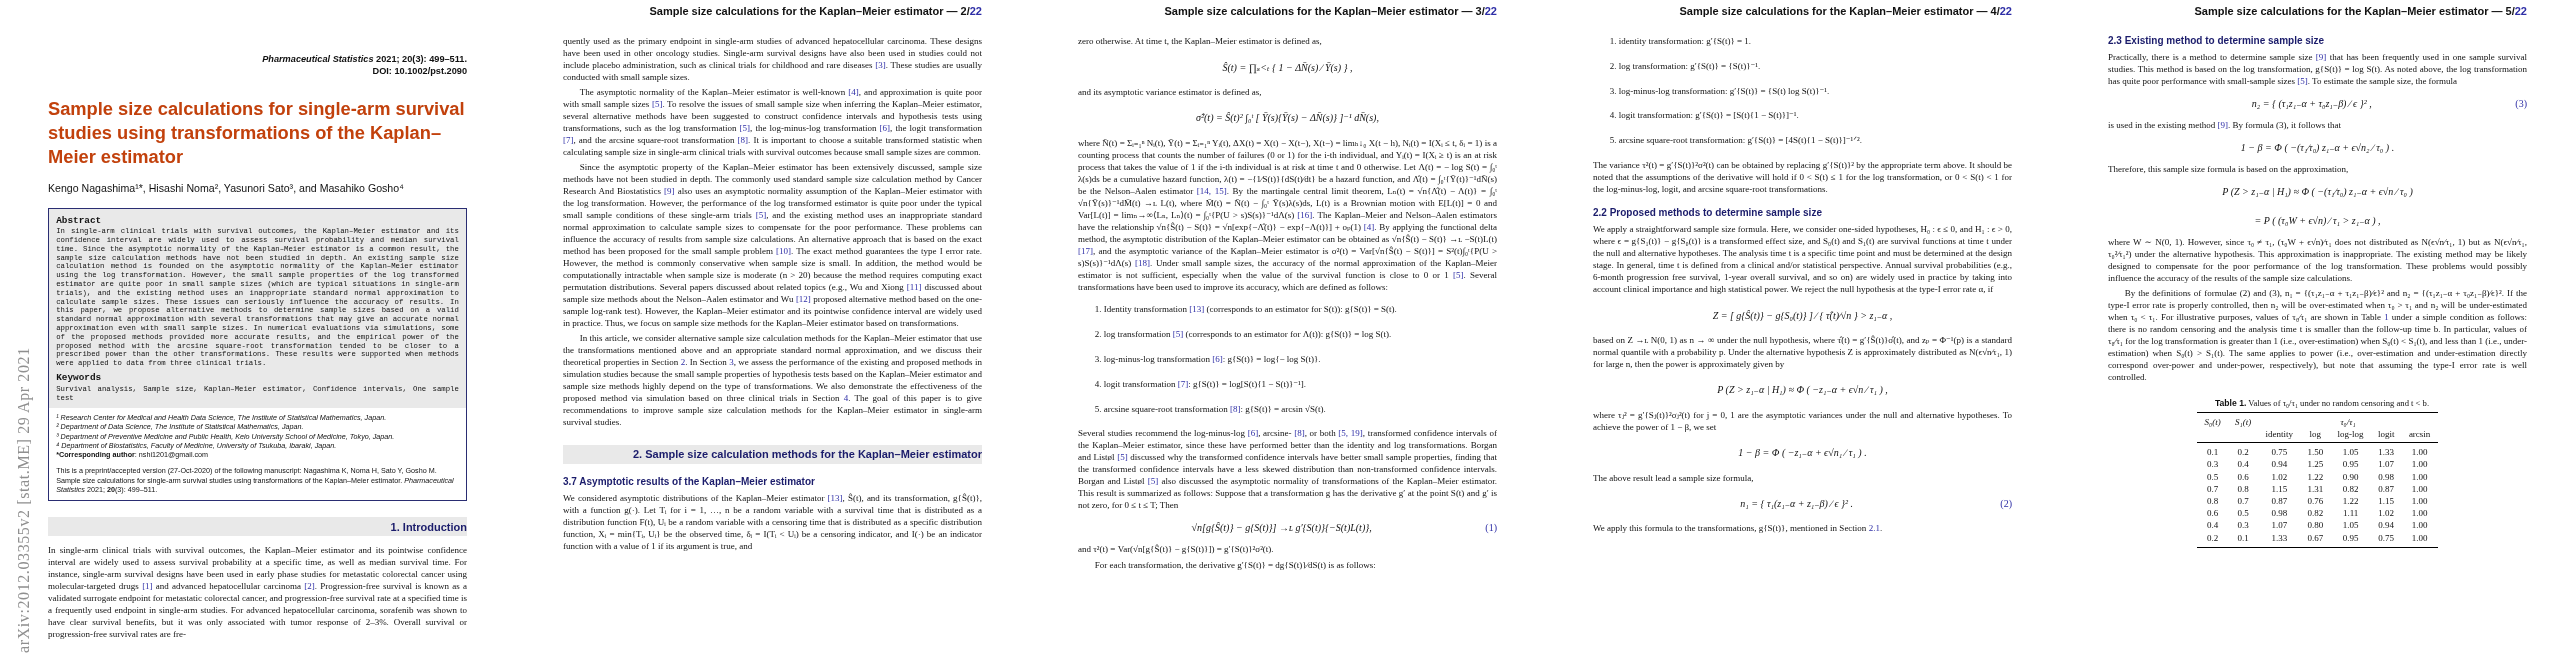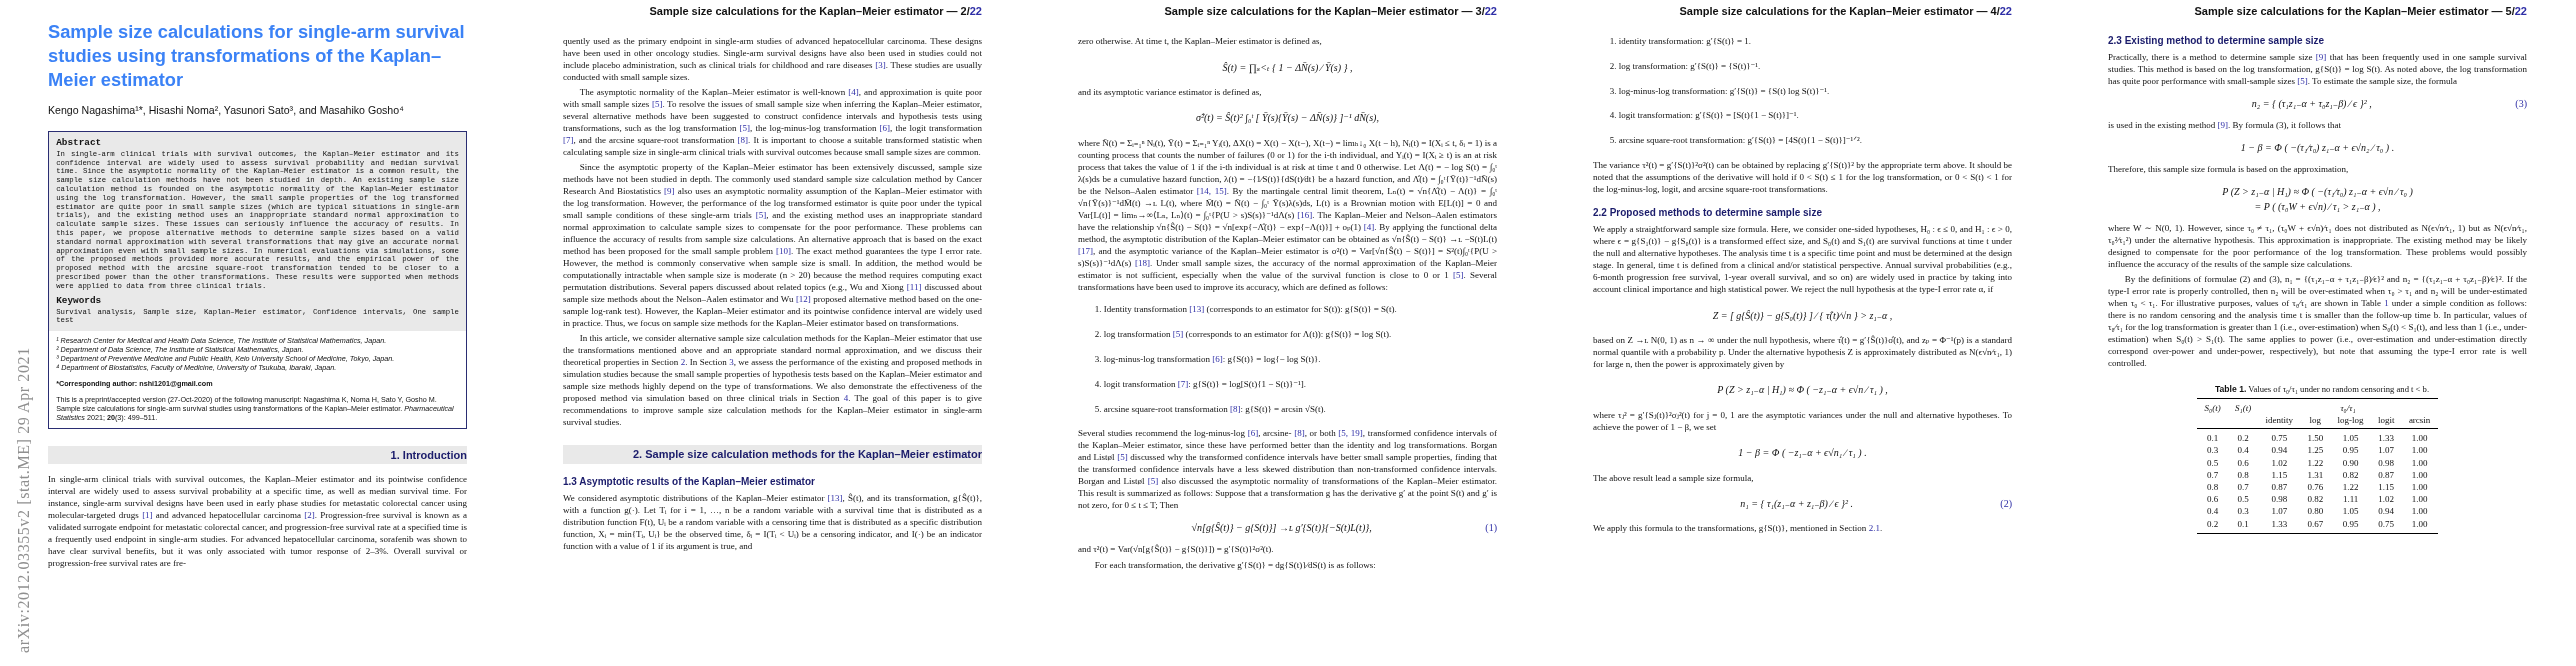--- a/index.html
+++ b/index.html
@@ -8,31 +8,31 @@
   .sheet{position:relative;width:515px;height:667px;background:#fff;overflow:hidden;flex:0 0 515px;color:#111;}
   .inner{padding:0 48px;}
   
   .watermark{position:absolute;left:14.5px;top:142px;height:511px;writing-mode:vertical-rl;transform:rotate(180deg);
     font-family:"Liberation Serif","DejaVu Serif",serif;font-size:16px;color:#8f8f8f;letter-spacing:0.6px;white-space:nowrap;}
   
   .pub{margin-top:53px;text-align:right;font-family:"Liberation Sans","DejaVu Sans",sans-serif;
     font-weight:bold;font-size:9.2px;line-height:12.2px;color:#111;}
   .pub .jname{font-style:italic;}
   .title{margin:20px 0 0 0;font-family:"Liberation Sans","DejaVu Sans",sans-serif;font-weight:bold;
-    font-size:18.3px;line-height:24px;color:#3b82f6;}
+    font-size:18.3px;line-height:24px;color:#c2410c;}
   .authors{margin-top:12.2px;font-family:"Liberation Sans","DejaVu Sans",sans-serif;font-size:10.6px;color:#111;}
   
   .absbox{margin-top:14.5px;border:1.1px solid #2a2d72;}
   .abspanel{background:#e9e9e9;padding:4.4px 7.2px 5.6px 7.2px;font-family:Liberation Mono, monospace;}
   .abshead{font-weight:bold;font-size:9.4px;margin:1.1px 0 1.7px 0;color:#111;}
   .abstext{margin:0;font-size:7.3px;line-height:8.8px;text-align:justify;color:#111;}
   .kw{margin-top:4.4px;}
   .affils{padding:5px 7.2px 4.4px 7.2px;font-family:"Liberation Sans","DejaVu Sans",sans-serif;font-size:7.2px;line-height:9.2px;}
   .affil{font-style:italic;}
-  .corr{margin-top:6px;font-weight:bold;}
+  .corr{margin-top:0;}
   .note{margin:7.2px 0 1.1px 0;font-size:7.2px;line-height:9.2px;}
   .note i{font-style:italic;}
   
   .secband{margin:16.7px 0 8.3px 0;background:#e9e9e9;color:#1b1c6b;text-align:right;
     font-family:"Liberation Sans","DejaVu Sans",sans-serif;font-weight:bold;font-size:11px;padding:3.3px 0;}
   .subhead{margin:12.2px 0 5px 0;color:#1b1c6b;font-family:"Liberation Sans","DejaVu Sans",sans-serif;
     font-weight:bold;font-size:10px;}
   
   .body{margin:0 0 3.1px 0;font-family:"Liberation Serif","DejaVu Serif",serif;font-size:9px;
     line-height:12px;text-align:justify;color:#111;}
@@ -61,20 +61,24 @@
   table.t1 tbody tr:last-child td{padding-bottom:4.4px;}
 </style>
 </head>
 <body>
 
 <div class="board">
 
   <section class="sheet">
     <div class="watermark">arXiv:2012.03355v2  [stat.ME]  29 Apr 2021</div>
     <div class="inner">
+      <div class="pub">
+        <div><span class="jname">Pharmaceutical Statistics</span><span> 2021; 20(3): 499–511.</span></div>
+        <div>DOI: 10.1002/pst.2090</div>
+      </div>
       <h1 class="title">Sample size calculations for single-arm survival studies using transformations of the Kaplan–Meier estimator</h1>
       <div class="authors">Kengo Nagashima¹*, Hisashi Noma², Yasunori Sato³, and Masahiko Gosho⁴</div>
       <div class="absbox">
         <div class="abspanel">
           <div class="abshead">Abstract</div>
           <p class="abstext">In single-arm clinical trials with survival outcomes, the Kaplan–Meier estimator and its confidence interval are widely used to assess survival probability and median survival time. Since the asymptotic normality of the Kaplan–Meier estimator is a common result, the sample size calculation methods have not been studied in depth. An existing sample size calculation method is founded on the asymptotic normality of the Kaplan–Meier estimator using the log transformation. However, the small sample properties of the log transformed estimator are quite poor in small sample sizes (which are typical situations in single-arm trials), and the existing method uses an inappropriate standard normal approximation to calculate sample sizes. These issues can seriously influence the accuracy of results. In this paper, we propose alternative methods to determine sample sizes based on a valid standard normal approximation with several transformations that may give an accurate normal approximation even with small sample sizes. In numerical evaluations via simulations, some of the proposed methods provided more accurate results, and the empirical power of the proposed method with the arcsine square-root transformation tended to be closer to a prescribed power than the other transformations. These results were supported when methods were applied to data from three clinical trials.</p>
           <div class="abshead kw">Keywords</div>
           <p class="abstext">Survival analysis, Sample size, Kaplan–Meier estimator, Confidence intervals, One sample test</p>
         </div>
         <div class="affils">
@@ -92,21 +96,21 @@
   </section>
 
   <section class="sheet">
     <div class="inner">
       <div class="pghead"><span>Sample size calculations for the Kaplan–Meier estimator — 2/</span><span class="pgno">22</span></div>
       <p class="body">quently used as the primary endpoint in single-arm studies of advanced hepatocellular carcinoma. These designs have been used in other oncology studies. Single-arm survival designs have also been used in studies could not include placebo administration, such as clinical trials for childhood and rare diseases <span class="cite">[3]</span>. These studies are usually conducted with small sample sizes.</p>
       <p class="body ind">The asymptotic normality of the Kaplan–Meier estimator is well-known <span class="cite">[4]</span>, and approximation is quite poor with small sample sizes <span class="cite">[5]</span>. To resolve the issues of small sample size when inferring the Kaplan–Meier estimator, several alternative methods have been suggested to construct confidence intervals and hypothesis tests using transformations, such as the log transformation <span class="cite">[5]</span>, the log-minus-log transformation <span class="cite">[6]</span>, the logit transformation <span class="cite">[7]</span>, and the arcsine square-root transformation <span class="cite">[8]</span>. It is important to choose a suitable transformed statistic when calculating sample size in single-arm clinical trials with survival outcomes because small sample sizes are common.</p>
       <p class="body ind">Since the asymptotic property of the Kaplan–Meier estimator has been extensively discussed, sample size methods have not been studied in depth. The commonly used standard sample size calculation method by Cancer Research And Biostatistics <span class="cite">[9]</span> also uses an asymptotic normality assumption of the Kaplan–Meier estimator with the log transformation. However, the performance of the log transformed estimator is quite poor under the typical small sample conditions of these single-arm trials <span class="cite">[5]</span>, and the existing method uses an inappropriate standard normal approximation to calculate sample sizes to compensate for the poor performance. These problems can influence the accuracy of results from sample size calculations. An alternative approach that is based on the exact method has been proposed for the small sample problem <span class="cite">[10]</span>. The exact method guarantees the type I error rate. However, the method is commonly conservative when sample size is small. In addition, the method would be computationally intractable when sample size is moderate (n &gt; 20) because the method requires computing exact permutation distributions. Several papers discussed about related topics (e.g., Wu and Xiong <span class="cite">[11]</span> discussed about sample size methods about the Nelson–Aalen estimator and Wu <span class="cite">[12]</span> proposed alternative method based on the one-sample log-rank test). However, the Kaplan–Meier estimator and its pointwise confidence interval are widely used in practice. Thus, we focus on sample size methods for the Kaplan–Meier estimator based on transformations.</p>
       <p class="body ind">In this article, we consider alternative sample size calculation methods for the Kaplan–Meier estimator that use the transformations mentioned above and an appropriate standard normal approximation, and we discuss their theoretical properties in Section <span class="cite">2</span>. In Section <span class="cite">3</span>, we assess the performance of the existing and proposed methods in simulation studies because the small sample properties of hypothesis tests based on the Kaplan–Meier estimator and sample size methods highly depend on the type of transformations. We also demonstrate the effectiveness of the proposed method via simulation based on three clinical trials in Section <span class="cite">4</span>. The goal of this paper is to give recommendations to improve sample size calculation methods for the Kaplan–Meier estimator in single-arm survival studies.</p>
       <div class="secband">2. Sample size calculation methods for the Kaplan–Meier estimator</div>
-      <div class="subhead">1.3  Asymptotic results of the Kaplan–Meier estimator</div>
+      <div class="subhead">3.7  Asymptotic results of the Kaplan–Meier estimator</div>
       <p class="body">We considered asymptotic distributions of the Kaplan–Meier estimator <span class="cite">[13]</span>, Ŝ(t), and its transformation, g{Ŝ(t)}, with a function g(·). Let Tᵢ for i = 1, …, n be a random variable with a survival time that is distributed as a distribution function F(t), Uᵢ be a random variable with a censoring time that is distributed as a specific distribution function, Xᵢ = min{Tᵢ, Uᵢ} be the observed time, δᵢ = I(Tᵢ &lt; Uᵢ) be a censoring indicator, and I(·) be an indicator function with a value of 1 if its argument is true, and</p>
     </div>
   </section>
 
   <section class="sheet">
     <div class="inner">
       <div class="pghead"><span>Sample size calculations for the Kaplan–Meier estimator — 3/</span><span class="pgno">22</span></div>
       <p class="body">zero otherwise. At time t, the Kaplan–Meier estimator is defined as,</p>
       <div class="eq tall"><span>Ŝ(t) = ∏ₛ&lt;ₜ { 1 − ΔN̄(s) ∕ Ȳ(s) } ,</span></div>
       <p class="body">and its asymptotic variance estimator is defined as,</p>
@@ -149,21 +153,21 @@
 
   <section class="sheet">
     <div class="inner">
       <div class="pghead"><span>Sample size calculations for the Kaplan–Meier estimator — 5/</span><span class="pgno">22</span></div>
       <div class="subhead" style="margin-top:7.8px">2.3  Existing method to determine sample size</div>
       <p class="body">Practically, there is a method to determine sample size <span class="cite">[9]</span> that has been frequently used in one sample survival studies. This method is based on the log transformation, g{S(t)} = log S(t). As noted above, the log transformation has quite poor performance with small-sample sizes <span class="cite">[5]</span>. To estimate the sample size, the formula</p>
       <div class="eq"><span class="eqno">(3)</span><span>n₂ = { (τ₁z₁₋α + τ₀z₁₋β) ∕ ϵ }² ,</span></div>
       <p class="body">is used in the existing method <span class="cite">[9]</span>. By formula (3), it follows that</p>
       <div class="eq"><span>1 − β = Φ ( −(τ₁∕τ₀) z₁₋α + ϵ√n₂ ∕ τ₀ ) .</span></div>
       <p class="body">Therefore, this sample size formula is based on the approximation,</p>
-      <div class="eq" style="margin-bottom:4px"><span>P (Z &gt; z₁₋α | H₁) ≈ Φ ( −(τ₁∕τ₀) z₁₋α + ϵ√n ∕ τ₀ )</span></div>
+      <div class="eq" style="margin-bottom:18px"><span>P (Z &gt; z₁₋α | H₁) ≈ Φ ( −(τ₁∕τ₀) z₁₋α + ϵ√n ∕ τ₀ )</span></div>
       <div class="eq" style="margin-top:2.2px"><span>= P ( (τ₀W + ϵ√n) ∕ τ₁ &gt; z₁₋α ) ,</span></div>
       <p class="body">where W ∼ N(0, 1). However, since τ₀ ≠ τ₁, (τ₀W + ϵ√n)∕τ₁ does not distributed as N(ϵ√n∕τ₁, 1) but as N(ϵ√n∕τ₁, τ₀²∕τ₁²) under the alternative hypothesis. This approximation is inappropriate. The existing method may be likely designed to compensate for the poor performance of the log transformation. These problems would possibly influence the accuracy of the results of the sample size calculations.</p>
       <p class="body ind">By the definitions of formulae (2) and (3), n₁ = {(τ₁z₁₋α + τ₁z₁₋β)∕ϵ}² and n₂ = {(τ₁z₁₋α + τ₀z₁₋β)∕ϵ}². If the type-I error rate is properly controlled, then n₂ will be over-estimated when τ₀ &gt; τ₁ and n₂ will be under-estimated when τ₀ &lt; τ₁. For illustrative purposes, values of τ₀∕τ₁ are shown in Table <span class="cite">1</span> under a simple condition as follows: there is no random censoring and the analysis time t is smaller than the follow-up time b. In particular, values of τ₀∕τ₁ for the log transformation is greater than 1 (i.e., over-estimation) when S₀(t) &lt; S₁(t), and less than 1 (i.e., under-estimation) when S₀(t) &gt; S₁(t). The same applies to power (i.e., over-estimation and under-estimation directly correspond over-power and under-power, respectively), but note that assuming the type-I error rate is well controlled.</p>
       <div class="tblwrap">
         <div class="tcaption"><span class="tlab">Table 1.</span><span> Values of τ₀/τ₁ under no random censoring and t &lt; b.</span></div>
         <table class="t1">
           <thead>
             <tr class="h1">
               <th>S₀(t)</th>
               <th>S₁(t)</th>

